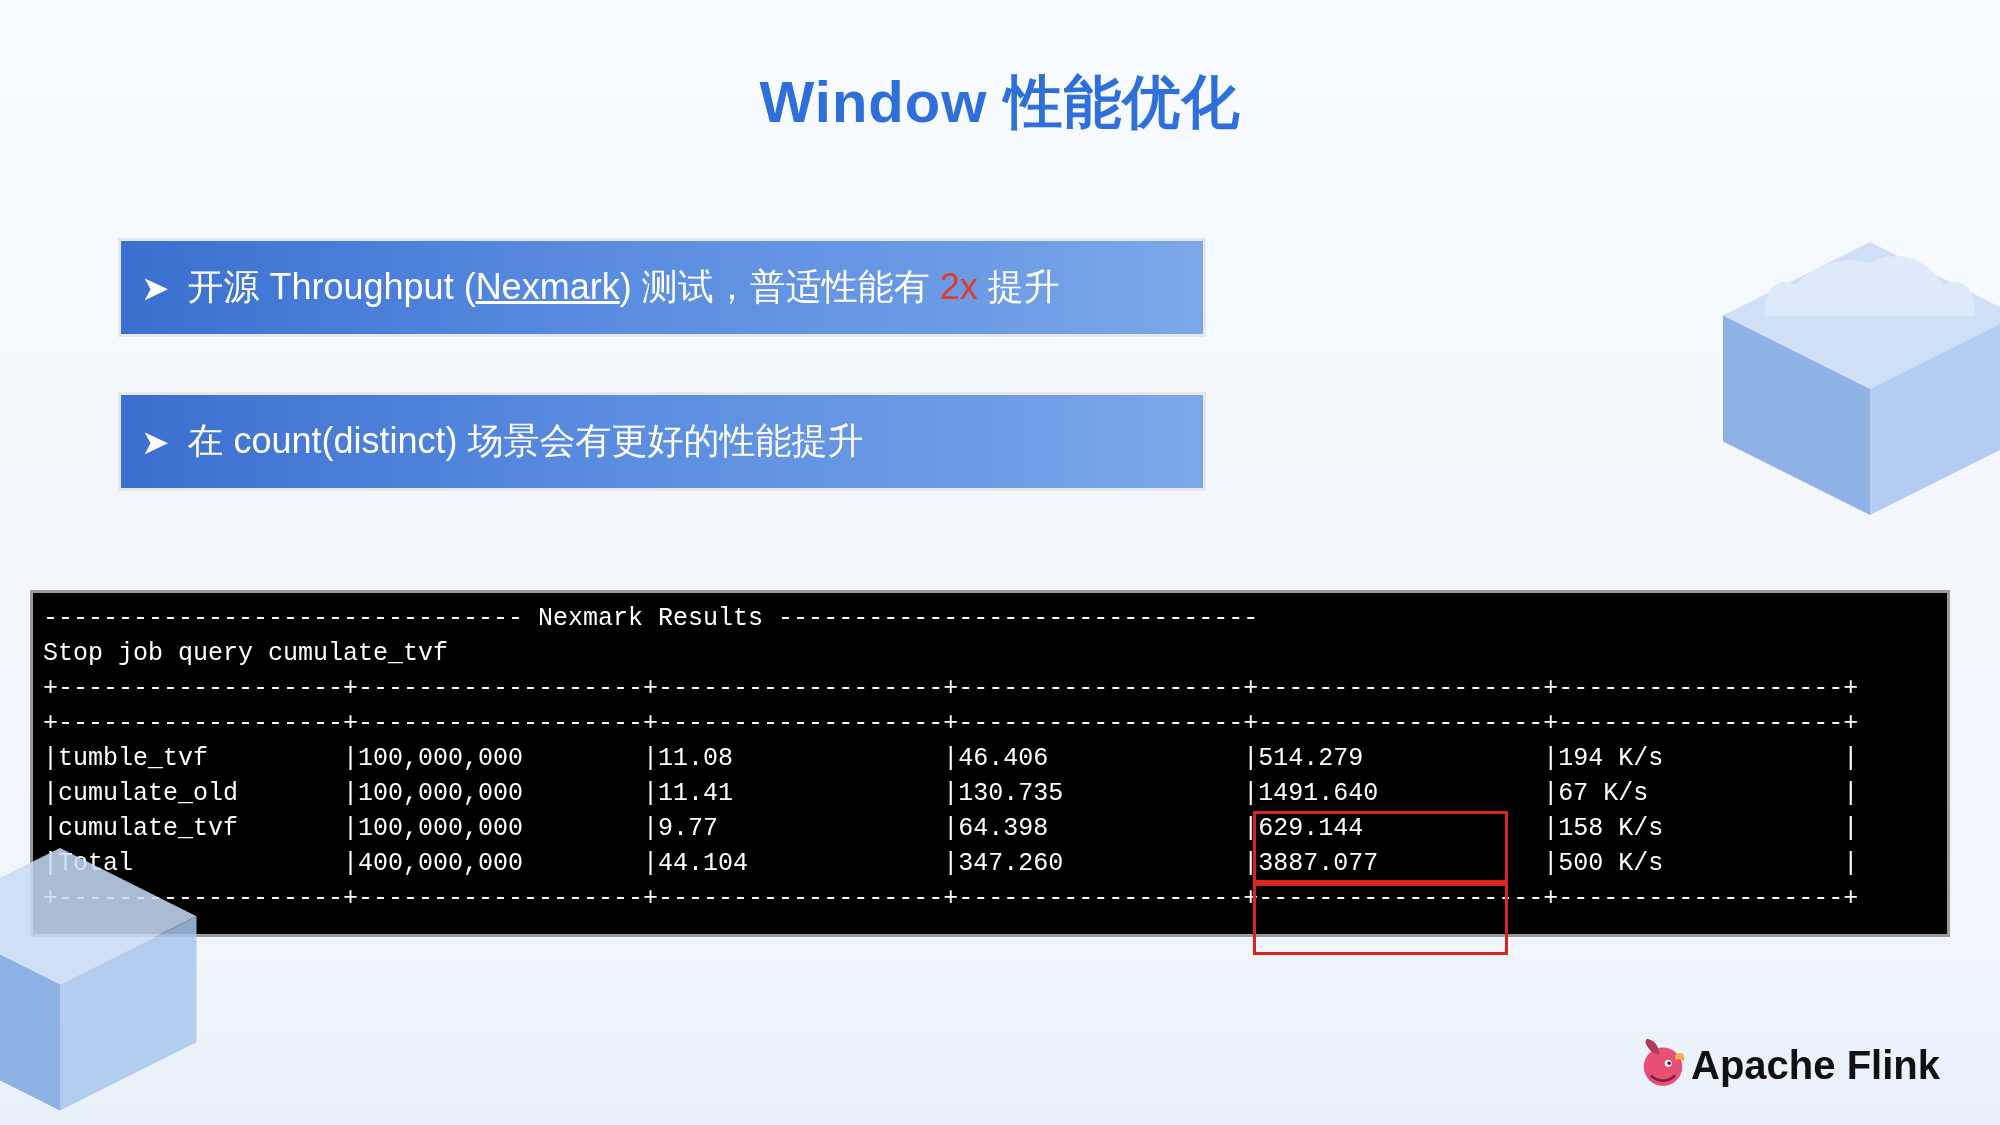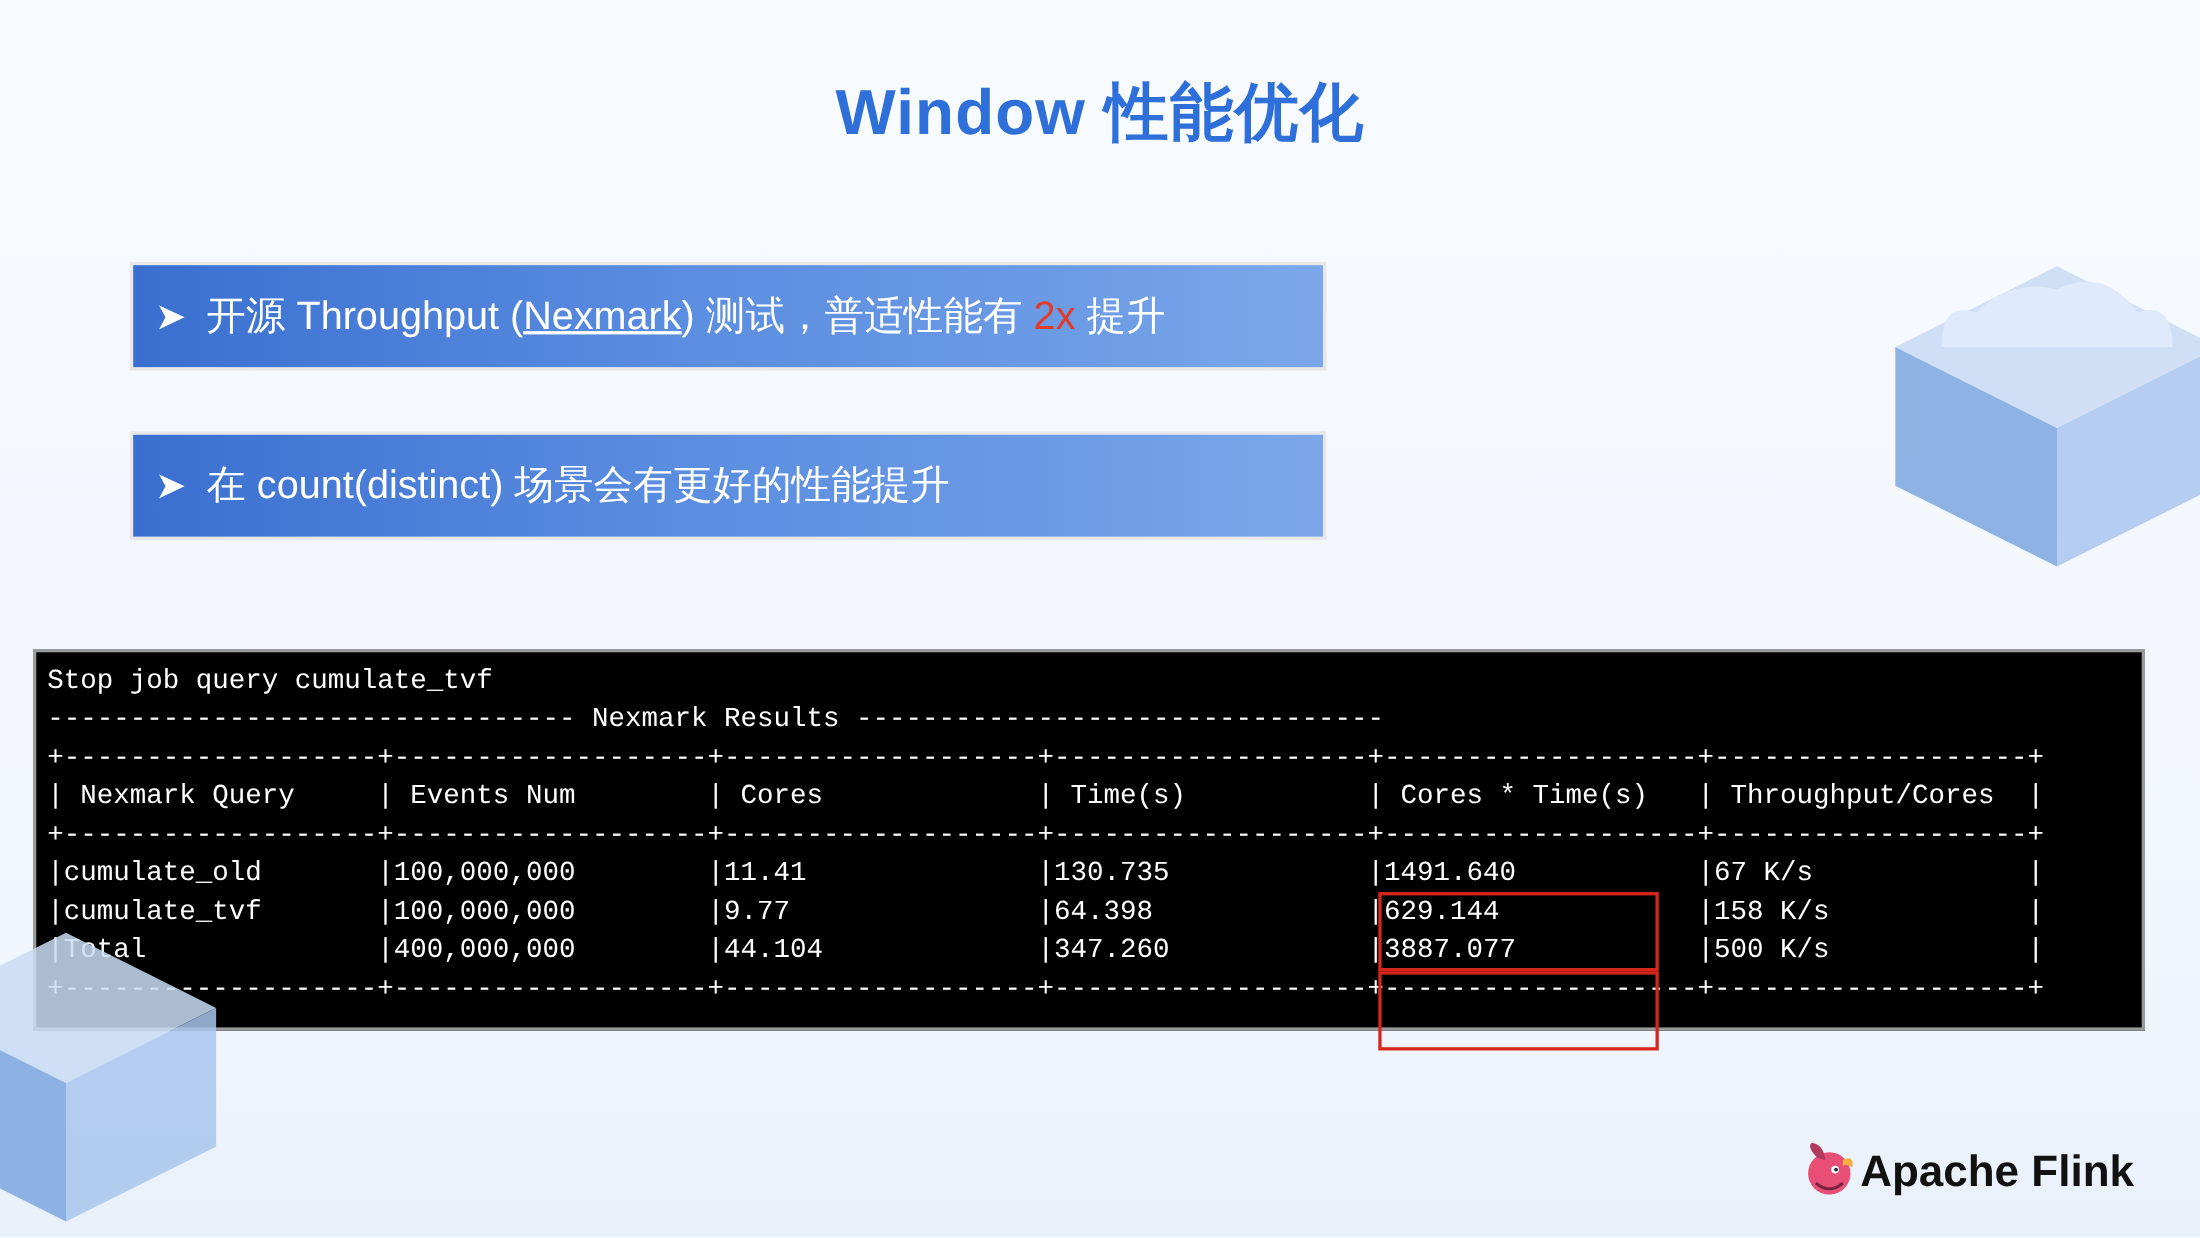--- a/index.html
+++ b/index.html
@@ -128,26 +128,26 @@
       <span>开源 Throughput (</span><span class="underline">Nexmark</span><span>) 测试，普适性能有 </span><span class="red">2x</span><span> 提升</span>
     </span>
   </div>
 
   <div class="bullet bullet2">
     <span class="arrow">➤</span>
     <span>在 count(distinct) 场景会有更好的性能提升</span>
   </div>
 
   <div class="terminal">
+    <div class="line">-------------------------------- Nexmark Results --------------------------------</div>
     <div class="line">Stop job query cumulate_tvf</div>
-    <div class="line">-------------------------------- Nexmark Results --------------------------------</div>
     <div class="line"></div>
     <div class="line">+-------------------+-------------------+-------------------+-------------------+-------------------+-------------------+</div>
-    <div class="line">| Nexmark Query     | Events Num        | Cores             | Time(s)           | Cores * Time(s)   | Throughput/Cores  |</div>
     <div class="line">+-------------------+-------------------+-------------------+-------------------+-------------------+-------------------+</div>
+    <div class="line">|tumble_tvf         |100,000,000        |11.08              |46.406             |514.279            |194 K/s            |</div>
     <div class="line">|cumulate_old       |100,000,000        |11.41              |130.735            |1491.640           |67 K/s             |</div>
     <div class="line">|cumulate_tvf       |100,000,000        |9.77               |64.398             |629.144            |158 K/s            |</div>
     <div class="line">|Total              |400,000,000        |44.104             |347.260            |3887.077           |500 K/s            |</div>
     <div class="line">+-------------------+-------------------+-------------------+-------------------+-------------------+-------------------+</div>
 
     <div class="hl-box" style="left:1220px; top:218px; width:255px; height:72px;"></div>
     <div class="hl-box" style="left:1220px; top:290px; width:255px; height:72px;"></div>
   </div>
 
   <div class="deco-right">

